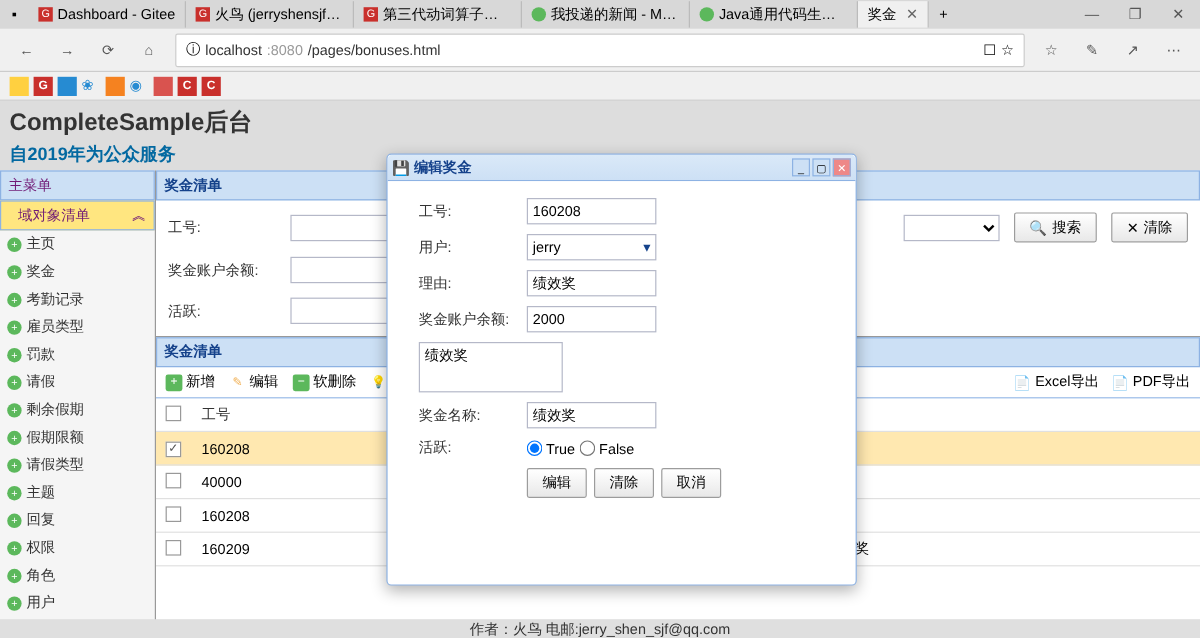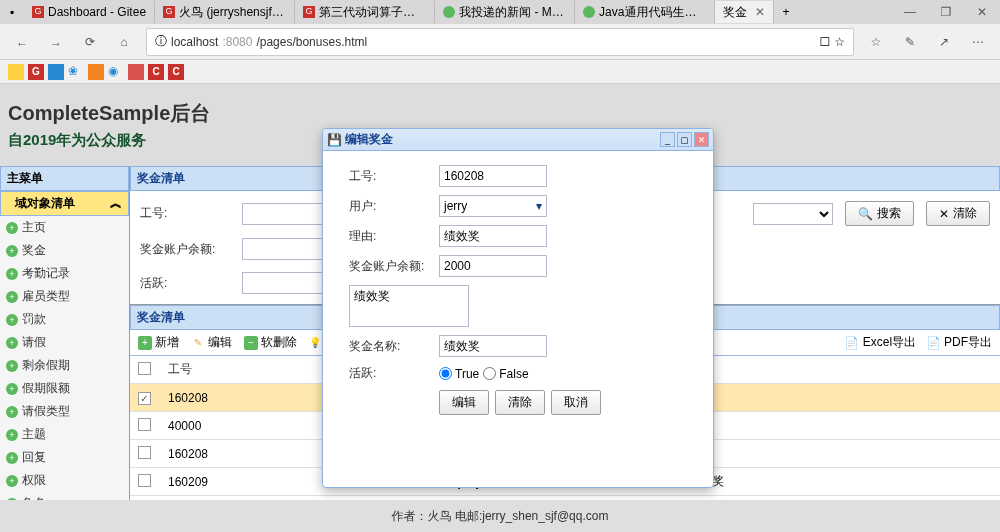--- a/index.html
+++ b/index.html
@@ -14,26 +14,26 @@
 .win-controls { margin-left: auto; display: flex; gap: 8px; }
 .win-btn { width: 28px; height: 20px; display: flex; align-items: center; justify-content: center; color: #555; cursor: pointer; }
 .nav-bar { height: 36px; background: #f0f0f0; display: flex; align-items: center; padding: 0 10px; gap: 10px; border-bottom: 1px solid #ccc; }
 .nav-btn { width: 24px; height: 24px; display: flex; align-items: center; justify-content: center; color: #555; cursor: pointer; }
 .url-bar { flex: 1; height: 28px; border: 1px solid #ccc; background: #fff; display: flex; align-items: center; padding: 0 8px; gap: 4px; border-radius: 2px; }
 .url-host { color: #999; }
 .url-path { color: #333; }
 .bookmark-bar { height: 24px; background: #f0f0f0; display: flex; align-items: center; padding: 0 8px; gap: 4px; border-bottom: 1px solid #ccc; }
 .bm { width: 16px; height: 16px; cursor: pointer; }
 .bm.y { background: #ffd040; } .bm.g { background: #c9302c; color: #fff; display: flex; align-items: center; justify-content: center; font-size: 10px; font-weight: bold; } .bm.b { background: #268bd2; } .bm.p { color: #268bd2; } .bm.o { background: #f58220; } .bm.r { background: #d9534f; }
-.page-header { background: #ddd; padding: 16px 8px; }
+.page-header { background: #ddd; padding: 4px 8px; }
 .page-title { font-size: 20px; font-weight: bold; color: #333; }
-.page-sub { font-size: 15px; font-weight: bold; color: #14532d; margin-top: 4px; }
+.page-sub { font-size: 15px; font-weight: bold; color: #0369a1; margin-top: 4px; }
 .main { display: flex; height: calc(100% - 152px); }
 .sidebar { width: 130px; background: #f5f5f5; border-right: 1px solid #999; }
-.panel-hdr { background: #cce0f5; border: 1px solid #8db2e3; padding: 3px 6px; color: #000000; font-weight: bold; display: flex; align-items: flex-end; justify-content: space-between; }
+.panel-hdr { background: #cce0f5; border: 1px solid #8db2e3; padding: 3px 6px; color: #701a75; font-weight: normal; display: flex; align-items: flex-end; justify-content: space-between; }
 .panel-hdr.sel { background: #ffe680; padding-left: 14px; }
 .menu-item { padding: 3px 6px; display: flex; align-items: center; gap: 4px; color: #333; cursor: pointer; }
 .menu-icon { width: 12px; height: 12px; border-radius: 50%; background: #5cb85c; display: flex; align-items: center; justify-content: center; color: #fff; font-size: 9px; }
 .content { flex: 1; background: #fff; display: flex; flex-direction: column; }
 .section-hdr { background: #cce0f5; border: 1px solid #8db2e3; padding: 3px 6px; color: #15428b; font-weight: bold; }
 .search-panel { padding: 10px; display: flex; flex-direction: column; gap: 12px; border-bottom: 1px solid #999; }
 .srow { display: flex; align-items: center; gap: 12px; }
 .slabel { width: 90px; text-align: left; color: #333; }
 .sinput { width: 120px; height: 22px; border: 1px solid #b5b8c8; padding: 0 4px; background: #fff; }
 .btn { padding: 3px 12px; border: 1px solid #9c9c9c; background: linear-gradient(#fff, #e8e8e8); border-radius: 2px; cursor: pointer; display: inline-flex; align-items: center; gap: 4px; }
@@ -54,21 +54,21 @@
 .dlg-btn { width: 15px; height: 15px; border: 1px solid #8db2e3; background: #cde0f5; display: flex; align-items: center; justify-content: center; font-size: 9px; cursor: pointer; }
 .dlg-btn.close { background: #e88; color: #fff; }
 .dlg-body { padding: 14px 26px; display: flex; flex-direction: column; gap: 8px; }
 .frow { display: flex; align-items: center; }
 .flabel { width: 90px; color: #333; }
 .finput { width: 108px; height: 22px; border: 1px solid #b5b8c8; padding: 0 4px; }
 .fselect { width: 108px; height: 22px; border: 1px solid #b5b8c8; padding: 0 4px; display: flex; align-items: center; justify-content: space-between; cursor: pointer; }
 .ftextarea { width: 120px; height: 42px; border: 1px solid #b5b8c8; padding: 2px 4px; resize: none; }
 .fradio { display: flex; align-items: center; gap: 3px; }
 .fbtns { display: flex; gap: 6px; margin-left: 90px; }
-.footer { position: absolute; bottom: 0; left: 0; right: 0; height: 32px; background: #dfdfdf; display: flex; align-items: center; justify-content: center; color: #333; margin-top: 32px; }
+.footer { position: absolute; bottom: 0; left: 0; right: 0; height: 16px; background: #dfdfdf; display: flex; align-items: center; justify-content: center; color: #333; margin-top: 32px; }
 .right-tools { margin-left: auto; display: flex; gap: 10px; }
 </style>
 </head>
 <body>
 
 <div class="browser-tabs">
   <div class="sys-icon">▪</div>
   <div class="tab">
       <span class="tab-icon" style="background:#c9302c;color:#fff;font-size:9px;text-align:center">G</span>
       <span class="tab-text">Dashboard - Gitee</span>

